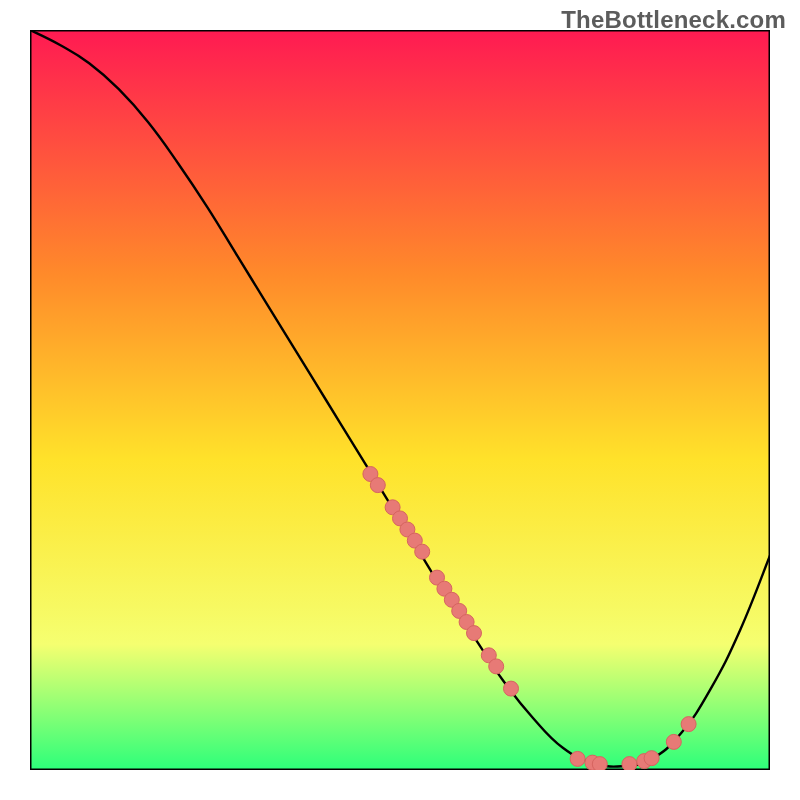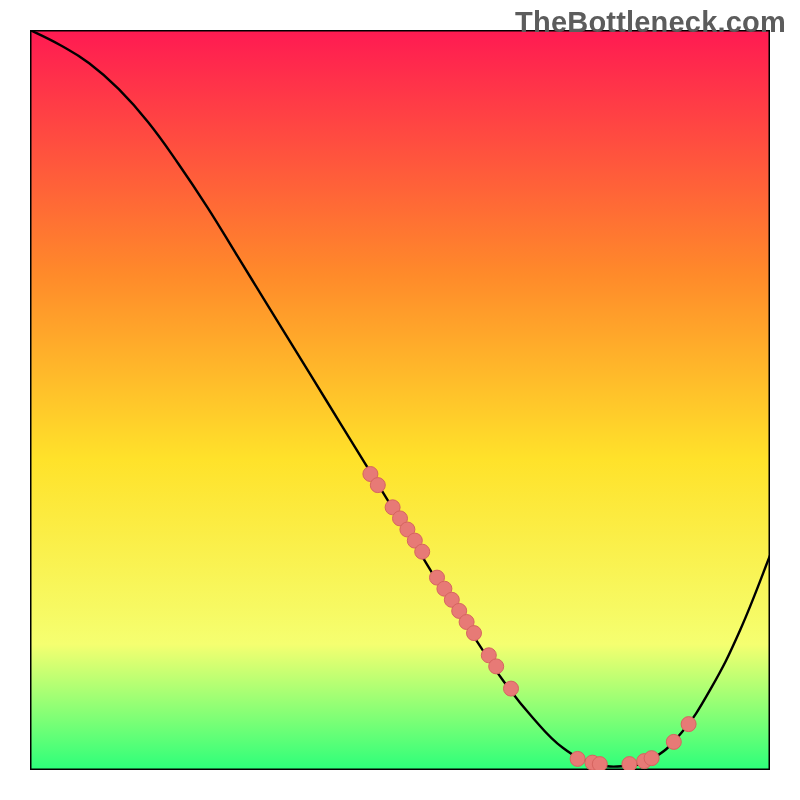--- a/index.html
+++ b/index.html
@@ -13,21 +13,21 @@
   }
   .stage {
     position: relative;
     width: 800px;
     height: 800px;
   }
   .watermark {
     position: absolute;
     top: 6px;
     right: 14px;
-    font-size: 29px;
+    font-size: 24px;
     font-weight: 600;
     color: #5c5c5c;
     letter-spacing: 0.2px;
     z-index: 10;
     user-select: none;
   }
   .plot-wrap {
     position: absolute;
     left: 30px;
     top: 30px;

